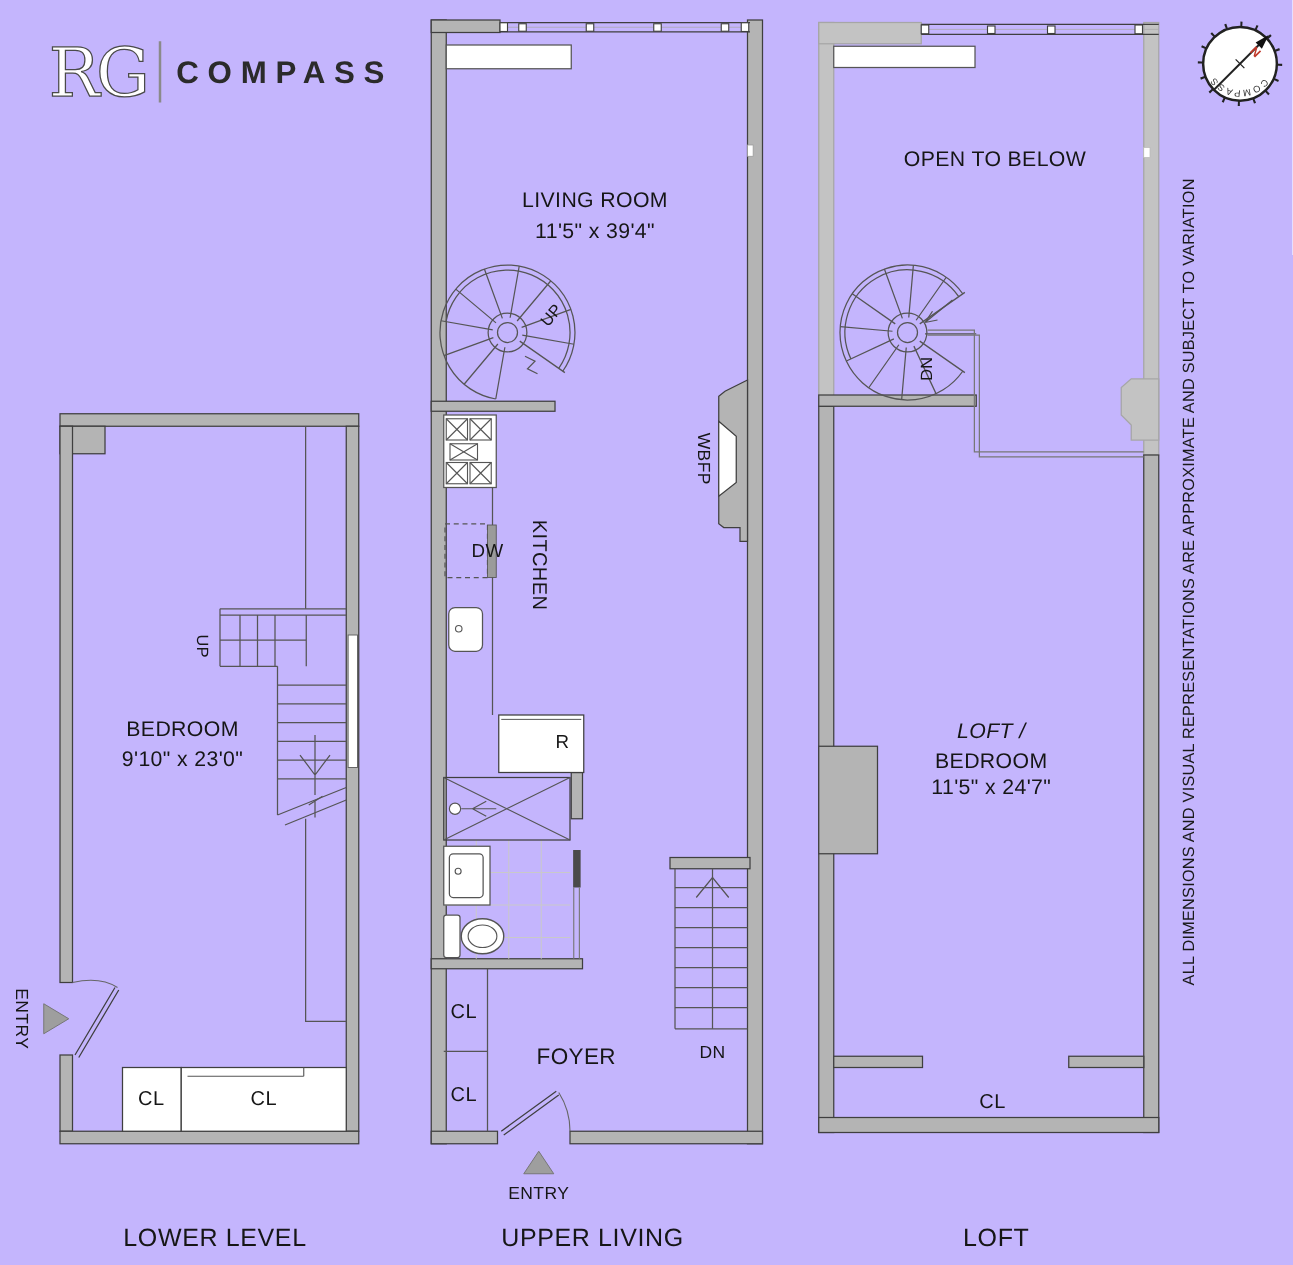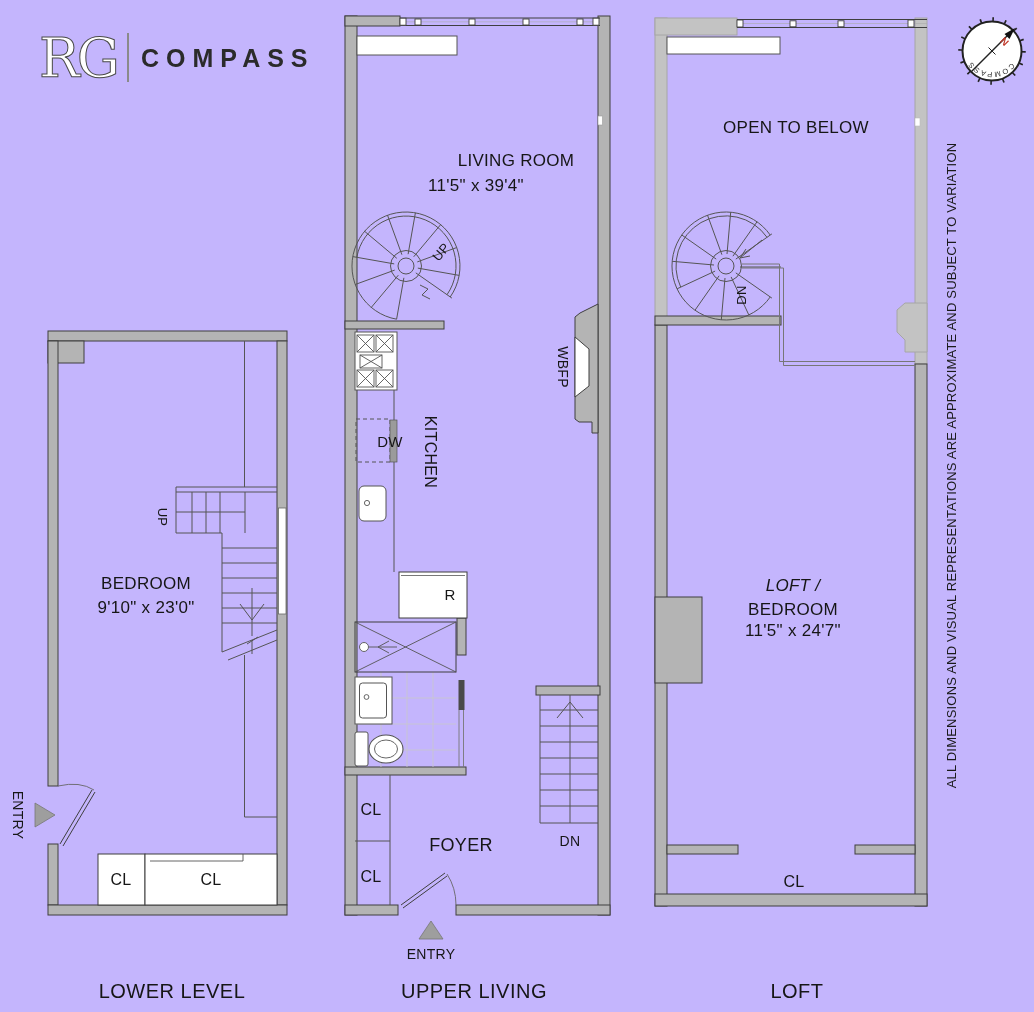--- a/index.html
+++ b/index.html
@@ -228,21 +228,21 @@
   <div class="disclaimer">ALL DIMENSIONS AND VISUAL REPRESENTATIONS ARE APPROXIMATE AND SUBJECT TO VARIATION</div>
 
   <div class="lbl" style="left:146px;top:583px;">BEDROOM</div>
   <div class="lbl" style="left:146px;top:607px;">9'10" x 23'0"</div>
   <div class="lbl s13 r90" style="left:162px;top:517px;">UP</div>
   <div class="lbl s14 r90" style="left:18px;top:815px;">ENTRY</div>
   <div class="lbl s16" style="left:121px;top:880px;">CL</div>
   <div class="lbl s16" style="left:211px;top:880px;">CL</div>
   <div class="lbl s20" style="left:172px;top:991px;">LOWER LEVEL</div>
 
-  <div class="lbl" style="left:476px;top:160px;margin-left:40px;">LIVING ROOM</div>
+  <div class="lbl" style="left:476px;top:160px;">LIVING ROOM</div>
   <div class="lbl" style="left:476px;top:185px;">11'5" x 39'4"</div>
   <div class="lbl s13 rm50" style="left:441px;top:252px;">UP</div>
   <div class="lbl s16 r90" style="left:430px;top:452px;">KITCHEN</div>
   <div class="lbl s15" style="left:372px;top:441px;">DW</div>
   <div class="lbl s15" style="left:432px;top:594px;">R</div>
   <div class="lbl s14 r90" style="left:563px;top:367px;">WBFP</div>
   <div class="lbl s16" style="left:371px;top:810px;">CL</div>
   <div class="lbl s16" style="left:371px;top:877px;">CL</div>
   <div class="lbl s18" style="left:461px;top:845px;text-align:center;">FOYER</div>
   <div class="lbl s14" style="left:570px;top:841px;">DN</div>

